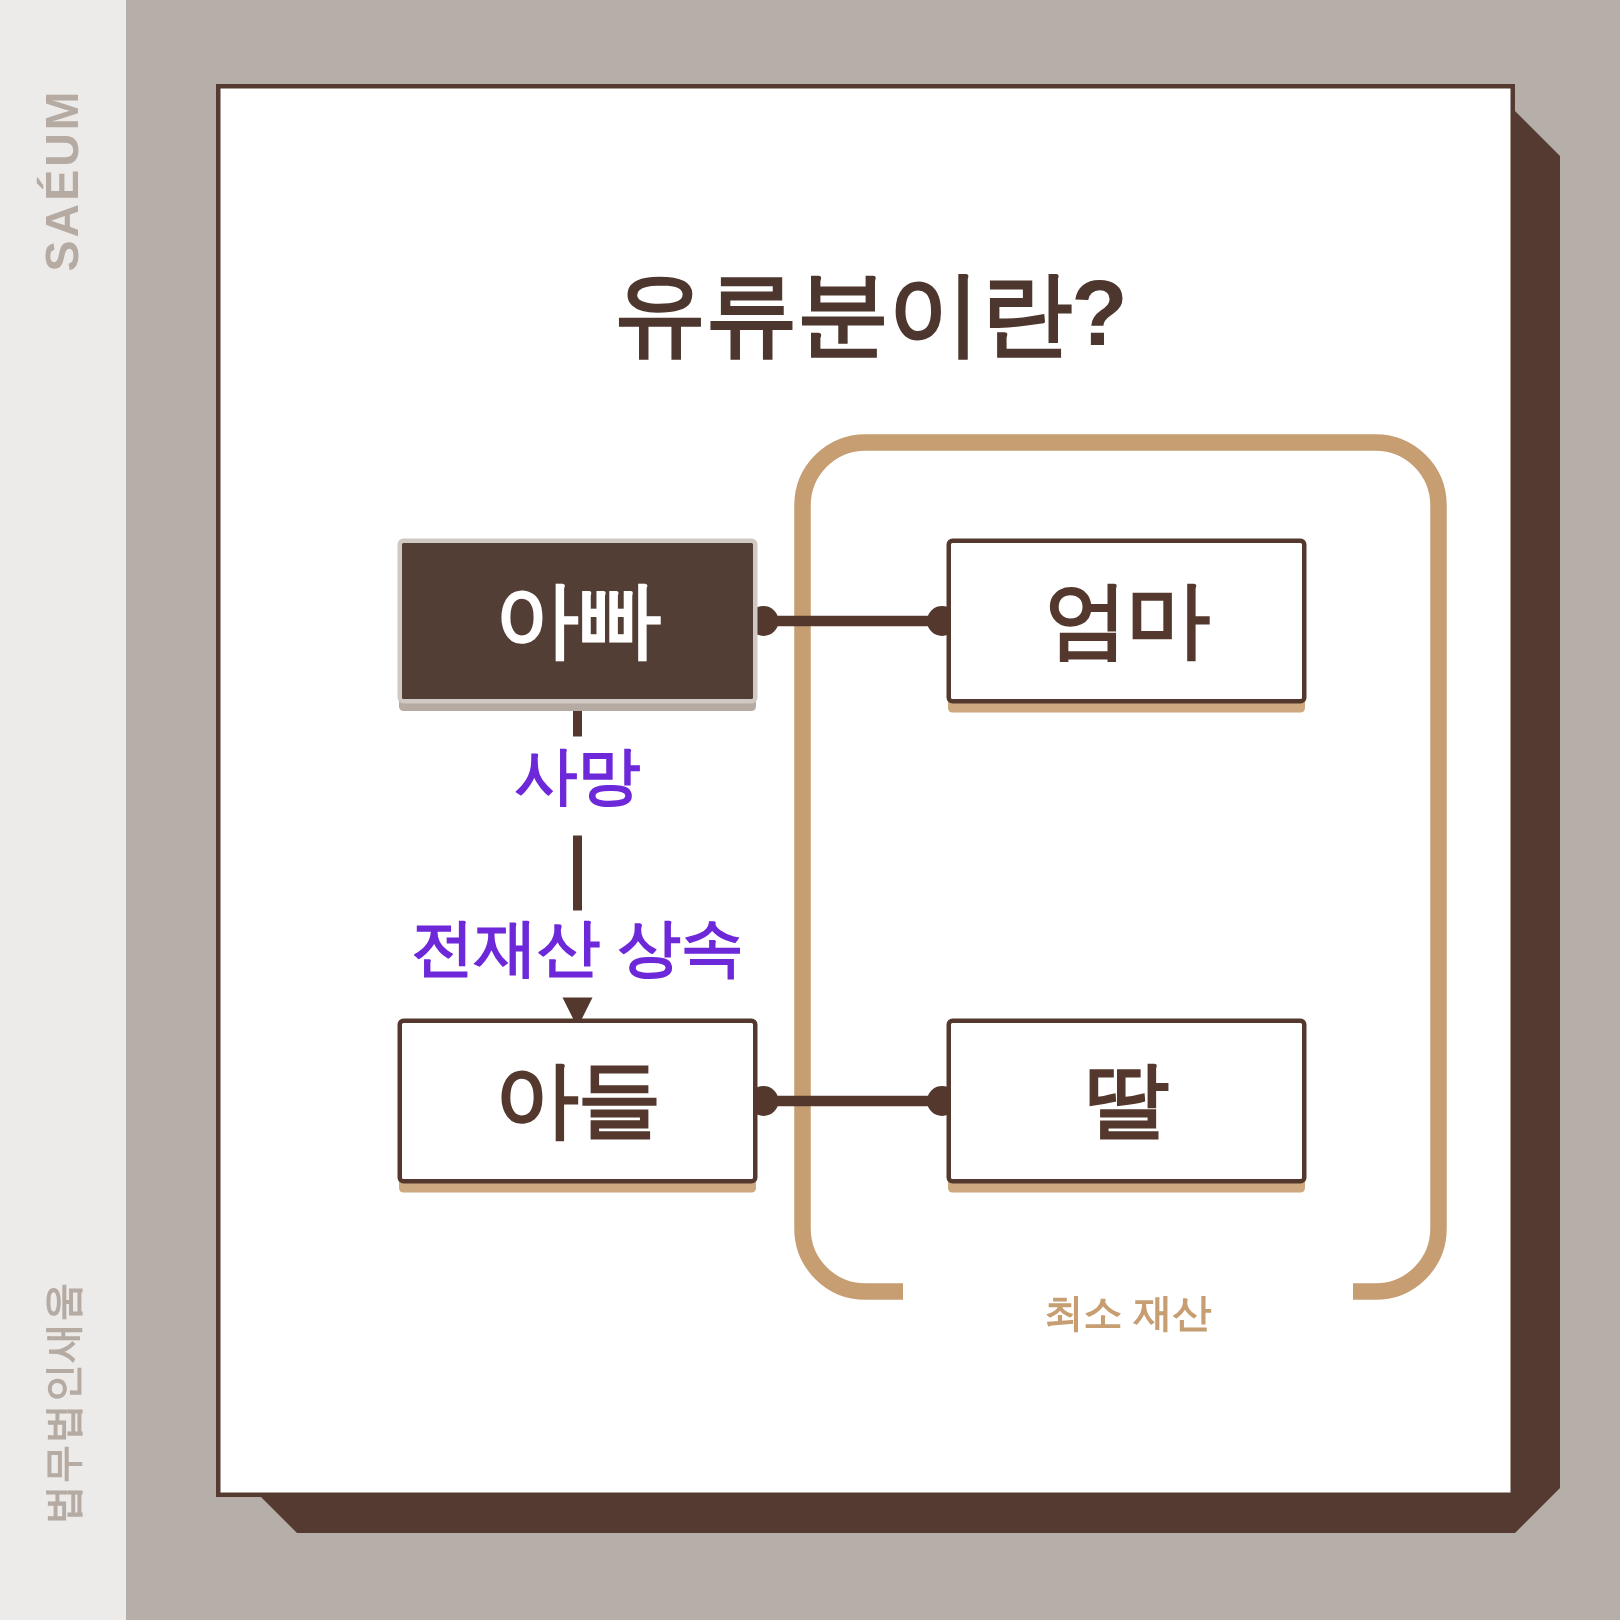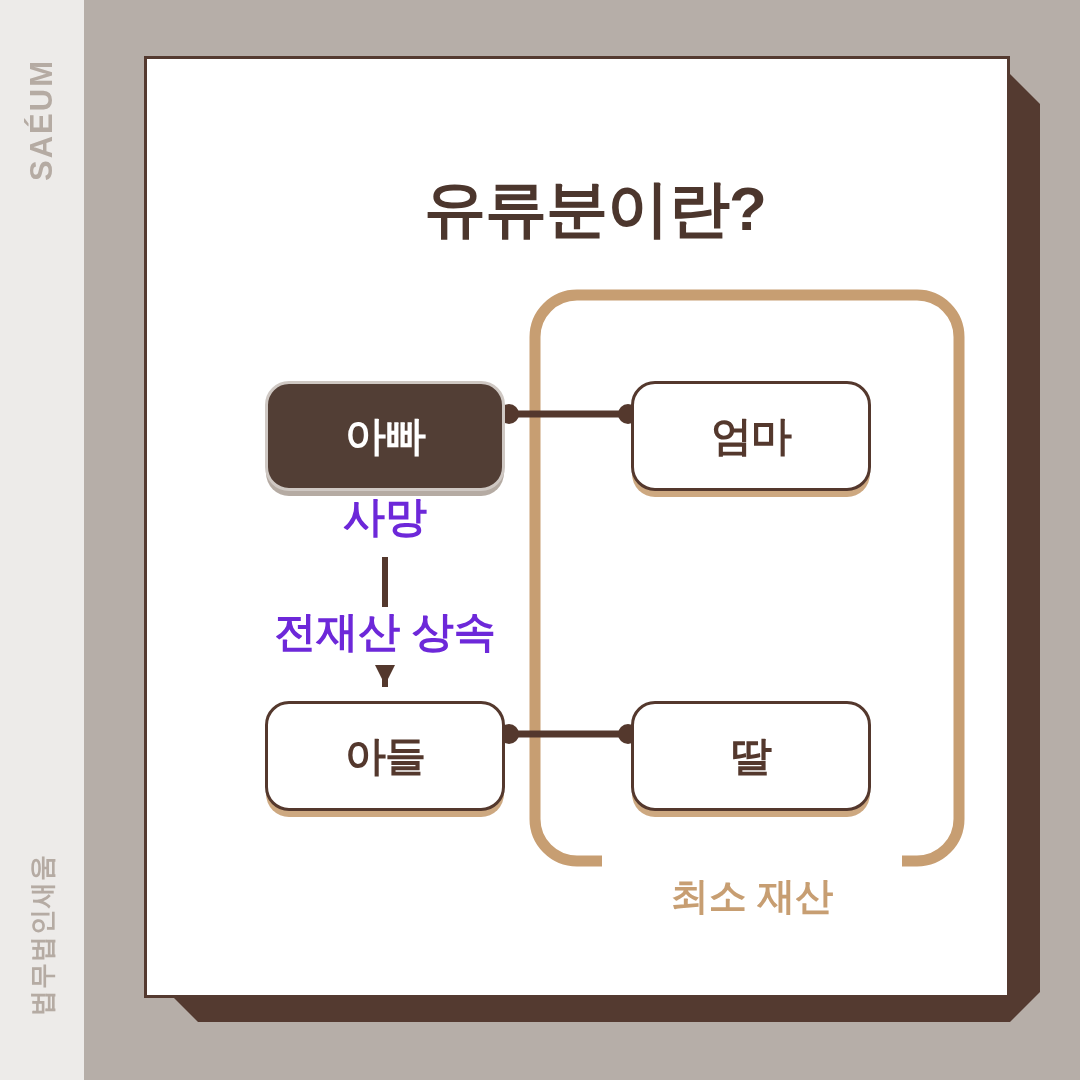--- a/index.html
+++ b/index.html
@@ -80,21 +80,20 @@
   #page-title {
     position: absolute;
     left: 0;
     top: 108px;
     width: 866px;
     text-align: center;
     font-size: 62px;
     font-weight: 700;
     color: #4c362d;
     letter-spacing: -1px;
-    margin-left: 15px;
   }
 
   
   #diagram {
     position: absolute;
     left: 0;
     top: 0;
     width: 866px;
     height: 942px;
   }
@@ -104,29 +103,28 @@
     top: 0;
     width: 866px;
     height: 942px;
   }
 
   
   .person-box {
     position: absolute;
     width: 240px;
     height: 110px;
-    border-radius: 24px;
+    border-radius: 4px;
     box-sizing: border-box;
     display: flex;
     align-items: center;
     justify-content: center;
-    font-size: 41px;
+    font-size: 56px;
     font-weight: 700;
     letter-spacing: -1px;
-    margin-top: 22px;
   }
   .person-box.light {
     background: #ffffff;
     border: 3px solid #54382d;
     color: #54382d;
     box-shadow: 0 7px 0 -1px #cda880;
   }
   .person-box.dark {
     background: #523e35;
     border: 3px solid #cfc8c3;
@@ -160,21 +158,21 @@
   }
 
   
   #bracket-caption {
     position: absolute;
     left: 440px;
     top: 772px;
     width: 330px;
     text-align: center;
     color: #c79e72;
-    font-size: 38px;
+    font-size: 26px;
     font-weight: 700;
     line-height: 1.15;
     white-space: pre-line;
   }
   #bracket-caption .cap-line-1 {
     display: inline-block;
     background: #ffffff;
     padding: 0 8px;
   }
   #bracket-caption .cap-line-2 {

